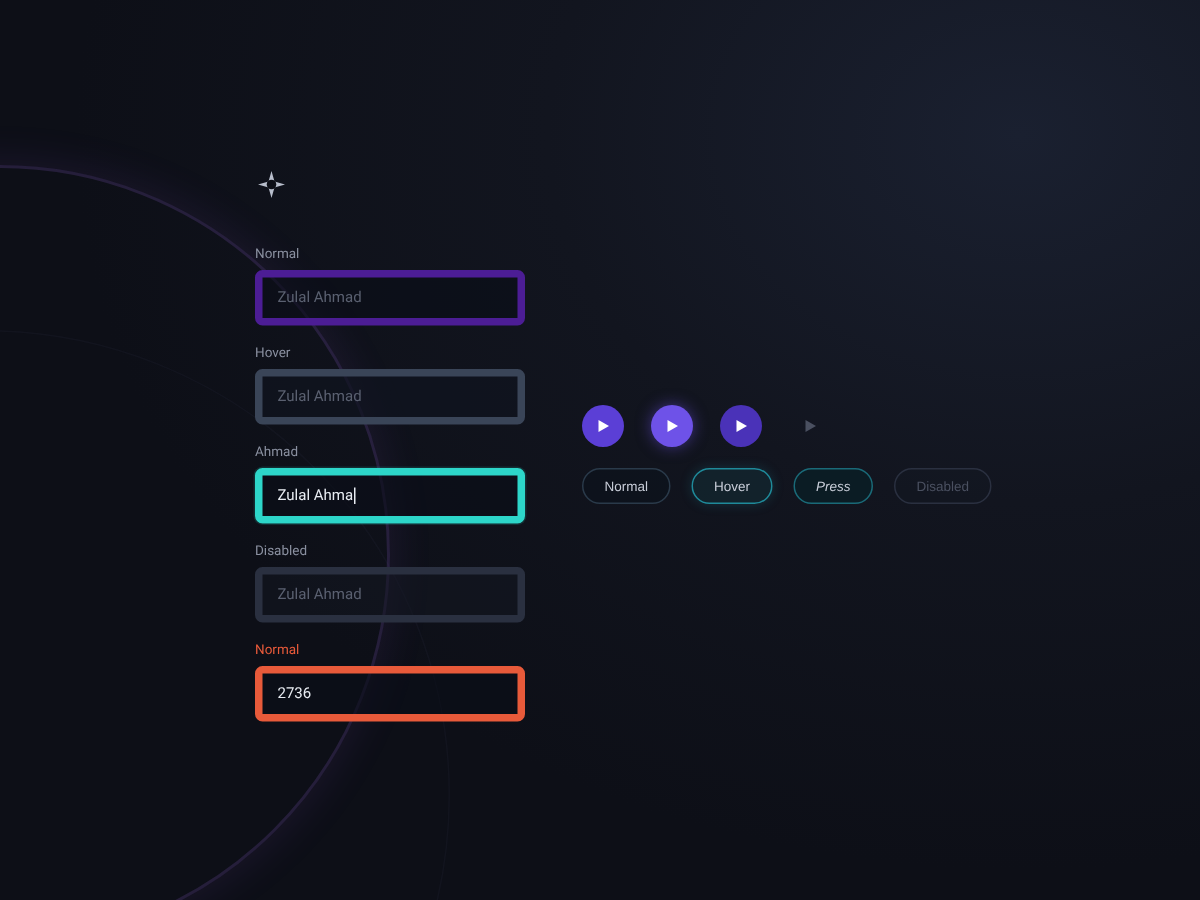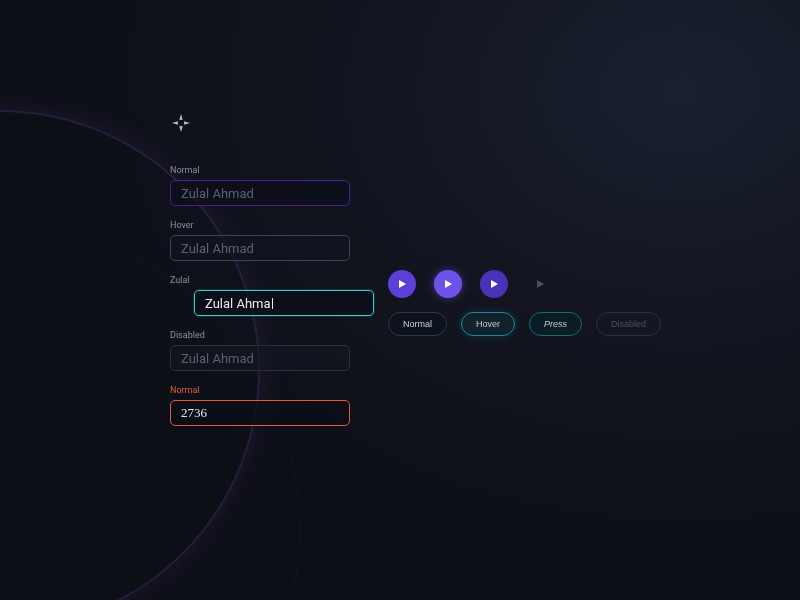--- a/index.html
+++ b/index.html
@@ -42,25 +42,25 @@
   }
   .field-group { margin-bottom: 14px; }
   .field-label {
     font-size: 9px;
     color: #8a90a0;
     margin-bottom: 5px;
     display: block;
   }
   .text-input {
     width: 100%;
-    height: 26px;
+    height: 37px;
     border-radius: 5px;
     background: rgba(10,14,24,0.6);
-    border: 1px solid #4c1d95;
-    font-size: 13px;
+    border: 5px solid #4c1d95;
+    font-size: 10px;
     color: #c8cdd8;
     padding: 0 10px;
     outline: none;
     font-family: inherit;
   }
   .text-input::placeholder { color: #5a6070; }
   .text-input.hover {
     border-color: #3a4558;
     background: rgba(15,20,32,0.7);
   }
@@ -70,21 +70,20 @@
     color: #e8ecf2;
   }
   .text-input.disabled {
     border-color: #2a3040;
     background: rgba(20,24,34,0.5);
     color: #4a5060;
   }
   .text-input.error {
     border-color: #e85a3a;
     color: #e8ecf2;
-    font-family: Liberation Serif, serif;
   }
   .field-label.error-lbl { color: #e85a3a; }
 
   .caret {
     display: inline-block;
     width: 1px; height: 11px;
     background: #e8ecf2;
     vertical-align: middle;
     margin-left: 1px;
   }
@@ -168,22 +167,22 @@
     <span class="field-label">Normal</span>
     <input class="text-input" placeholder="Zulal Ahmad" style="">
   </div>
 
   <div class="field-group">
     <span class="field-label">Hover</span>
     <input class="text-input hover" placeholder="Zulal Ahmad" style="">
   </div>
 
   <div class="field-group">
-    <span class="field-label">Zulal</span>
-    <div class="text-input active" style="display:flex;align-items:center;margin-left:24px;">
+    <span class="field-label">Ahmad</span>
+    <div class="text-input active" style="display:flex;align-items:center;">
       <span>Zulal Ahma</span>
       <span class="caret"></span>
     </div>
   </div>
 
   <div class="field-group">
     <span class="field-label">Disabled</span>
     <input class="text-input disabled" disabled="" placeholder="Zulal Ahmad" style="">
   </div>
 

